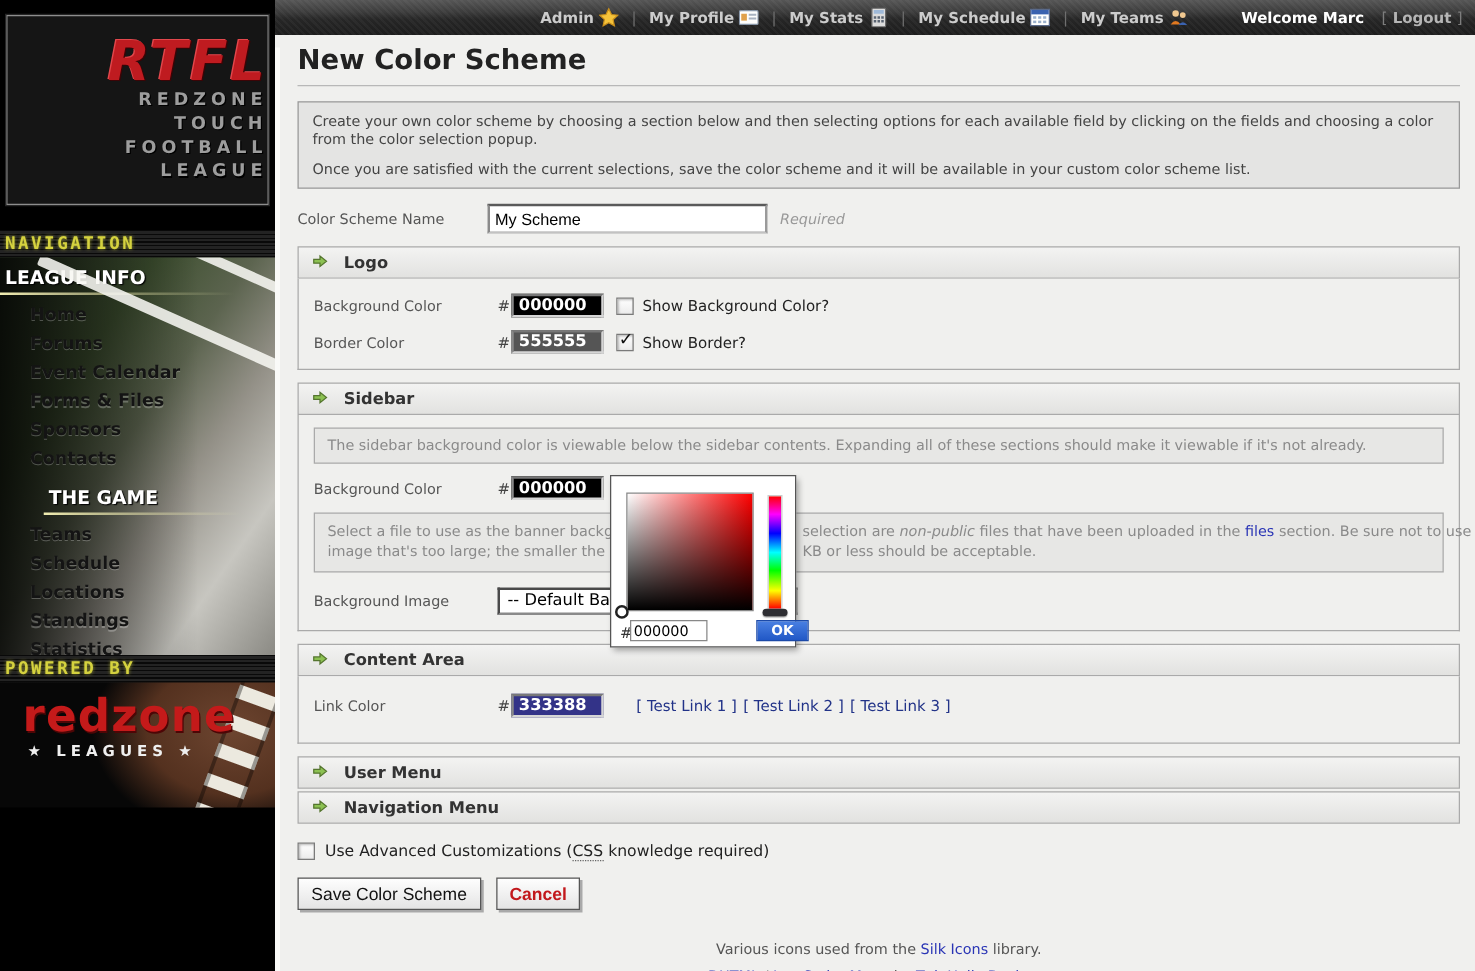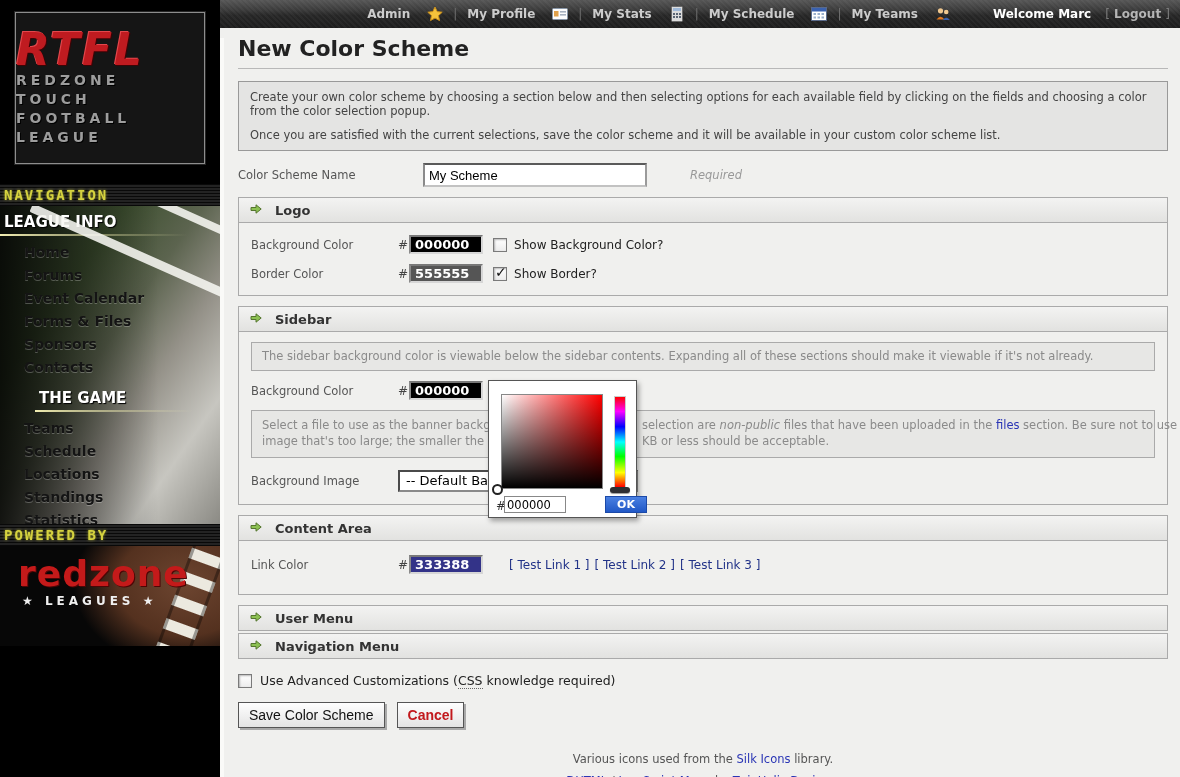--- a/index.html
+++ b/index.html
@@ -11,33 +11,33 @@
 
   
   .topbar {
     margin-left:220px; height:28px;
     background:
       repeating-linear-gradient(45deg, rgba(255,255,255,0.035) 0 2px, rgba(0,0,0,0) 2px 4px),
       linear-gradient(#565656 0%, #3b3b3b 35%, #262626 55%, #1d1d1d 100%);
     display:flex; align-items:center; justify-content:flex-end;
     padding-right:10px; color:#c9c9c9;
   }
-  .tb-item { display:flex; align-items:center; gap:17px; font-weight:bold; font-size:12px; color:#cccccc; cursor:pointer; padding:0 4px; }
+  .tb-item { display:flex; align-items:center; gap:4px; font-weight:bold; font-size:12px; color:#cccccc; cursor:pointer; padding:0 4px; }
   .tb-sep { color:#6f6f6f; padding:0 6px; font-weight:normal; }
   .tb-welcome { color:#ffffff; font-weight:bold; margin-left:38px; }
   .tb-logout { color:#b5b5b5; margin-left:14px; font-weight:bold; cursor:pointer; }
   .tb-bracket { color:#7d7d7d; font-weight:normal; }
   .tb-icon { width:16px; height:16px; display:inline-block; }
 
   
   .sidebar { position:absolute; left:0; top:0; width:220px; height:777px; background:#000; overflow:hidden; z-index:5; }
   .logo-box {
-    margin:12px 15px 0; height:152px; background:#151515;
+    margin:12px 5px 0; height:152px; background:#151515;
     border:1px solid #8d8d8d; outline:1px solid #262626;
-    display:flex; flex-direction:column; align-items:flex-start; justify-content:center;
+    display:flex; flex-direction:column; align-items:flex-end; justify-content:center;
   }
   .logo-rtfl { font-style:italic; font-weight:bold; font-size:44px; line-height:42px; color:#bf1b20; letter-spacing:2px; text-shadow:1px 1px 0 #3c0406, -1px -1px 0 #e2474c; }
   .logo-line { font-weight:bold; font-size:14px; line-height:19px; letter-spacing:4px; color:#9d9d9d; text-shadow:1px 1px 0 #000; }
   .led-bar {
     margin-top:20px; height:22px; display:flex; align-items:center; padding-left:4px;
     background: repeating-linear-gradient(0deg,#090909 0 1px,#232323 1px 3px), #111;
     font-family:"DejaVu Sans Mono","Liberation Mono",monospace;
     font-weight:bold; font-size:14px; letter-spacing:2px; color:#d5d23f;
     text-shadow:0 0 3px rgba(220,220,60,0.7);
   }
@@ -65,21 +65,21 @@
   .rz-title { position:relative; padding:10px 0 0 18px; font-weight:bold; font-size:36px; line-height:36px; color:#c41a1a; letter-spacing:1px; text-shadow:1px 1px 0 #4d0606; }
   .rz-sub { position:relative; padding:2px 0 0 22px; font-weight:bold; font-size:12px; letter-spacing:4px; color:#efefef; }
 
   
   .main { margin-left:220px; border-left:4px solid #fafaf8; padding:0 12px 0 14px; position:relative; }
   h1 { margin:10px 0 0; padding-bottom:8px; font-size:22px; line-height:22px; color:#222;
        border-bottom:1px solid #b8b8b8; font-weight:bold; }
   .intro-box { margin-top:12px; border:1px solid #999; background:#e4e4e3; padding:8px 11px; color:#444; font-size:11.5px; line-height:14px; }
   .intro-box p + p { margin-top:10px; }
 
-  .name-row { margin:12px 0 0; display:flex; align-items:center;gap:33px; }
+  .name-row { margin:12px 0 0; display:flex; align-items:center; }
   .name-row .flabel { width:152px; }
   .flabel { font-size:11.5px; color:#555; }
   .name-input { width:224px; height:24px; border:2px solid; border-color:#5a5a5a #9a9a9a #c2c2c2 #8a8a8a; background:#fff; font-family:Liberation Sans, sans-serif; font-size:13px; padding:2px 4px; color:#000; }
   .required { font-style:italic; color:#999; margin-left:10px; font-size:11.5px; }
 
   .sec-h { margin-top:10px; height:26px; border:1px solid #aaa;
     background:linear-gradient(#f3f3f2,#e2e2e0); display:flex; align-items:center; gap:12px;
     padding:0 10px; cursor:pointer; }
   .sec-h.tight { margin-top:2px; }
   .sec-title { font-weight:bold; font-size:13px; color:#333; }

